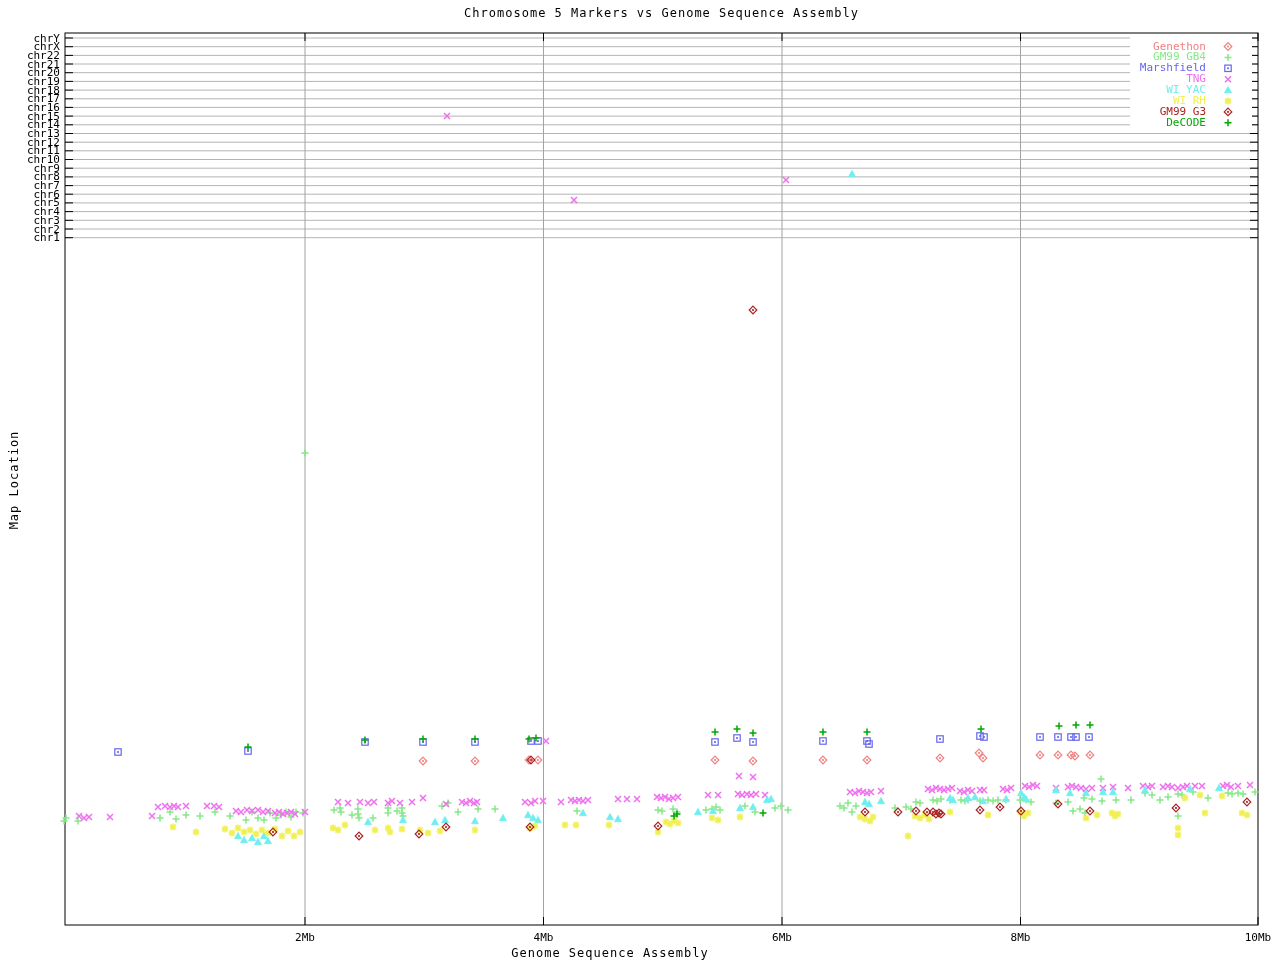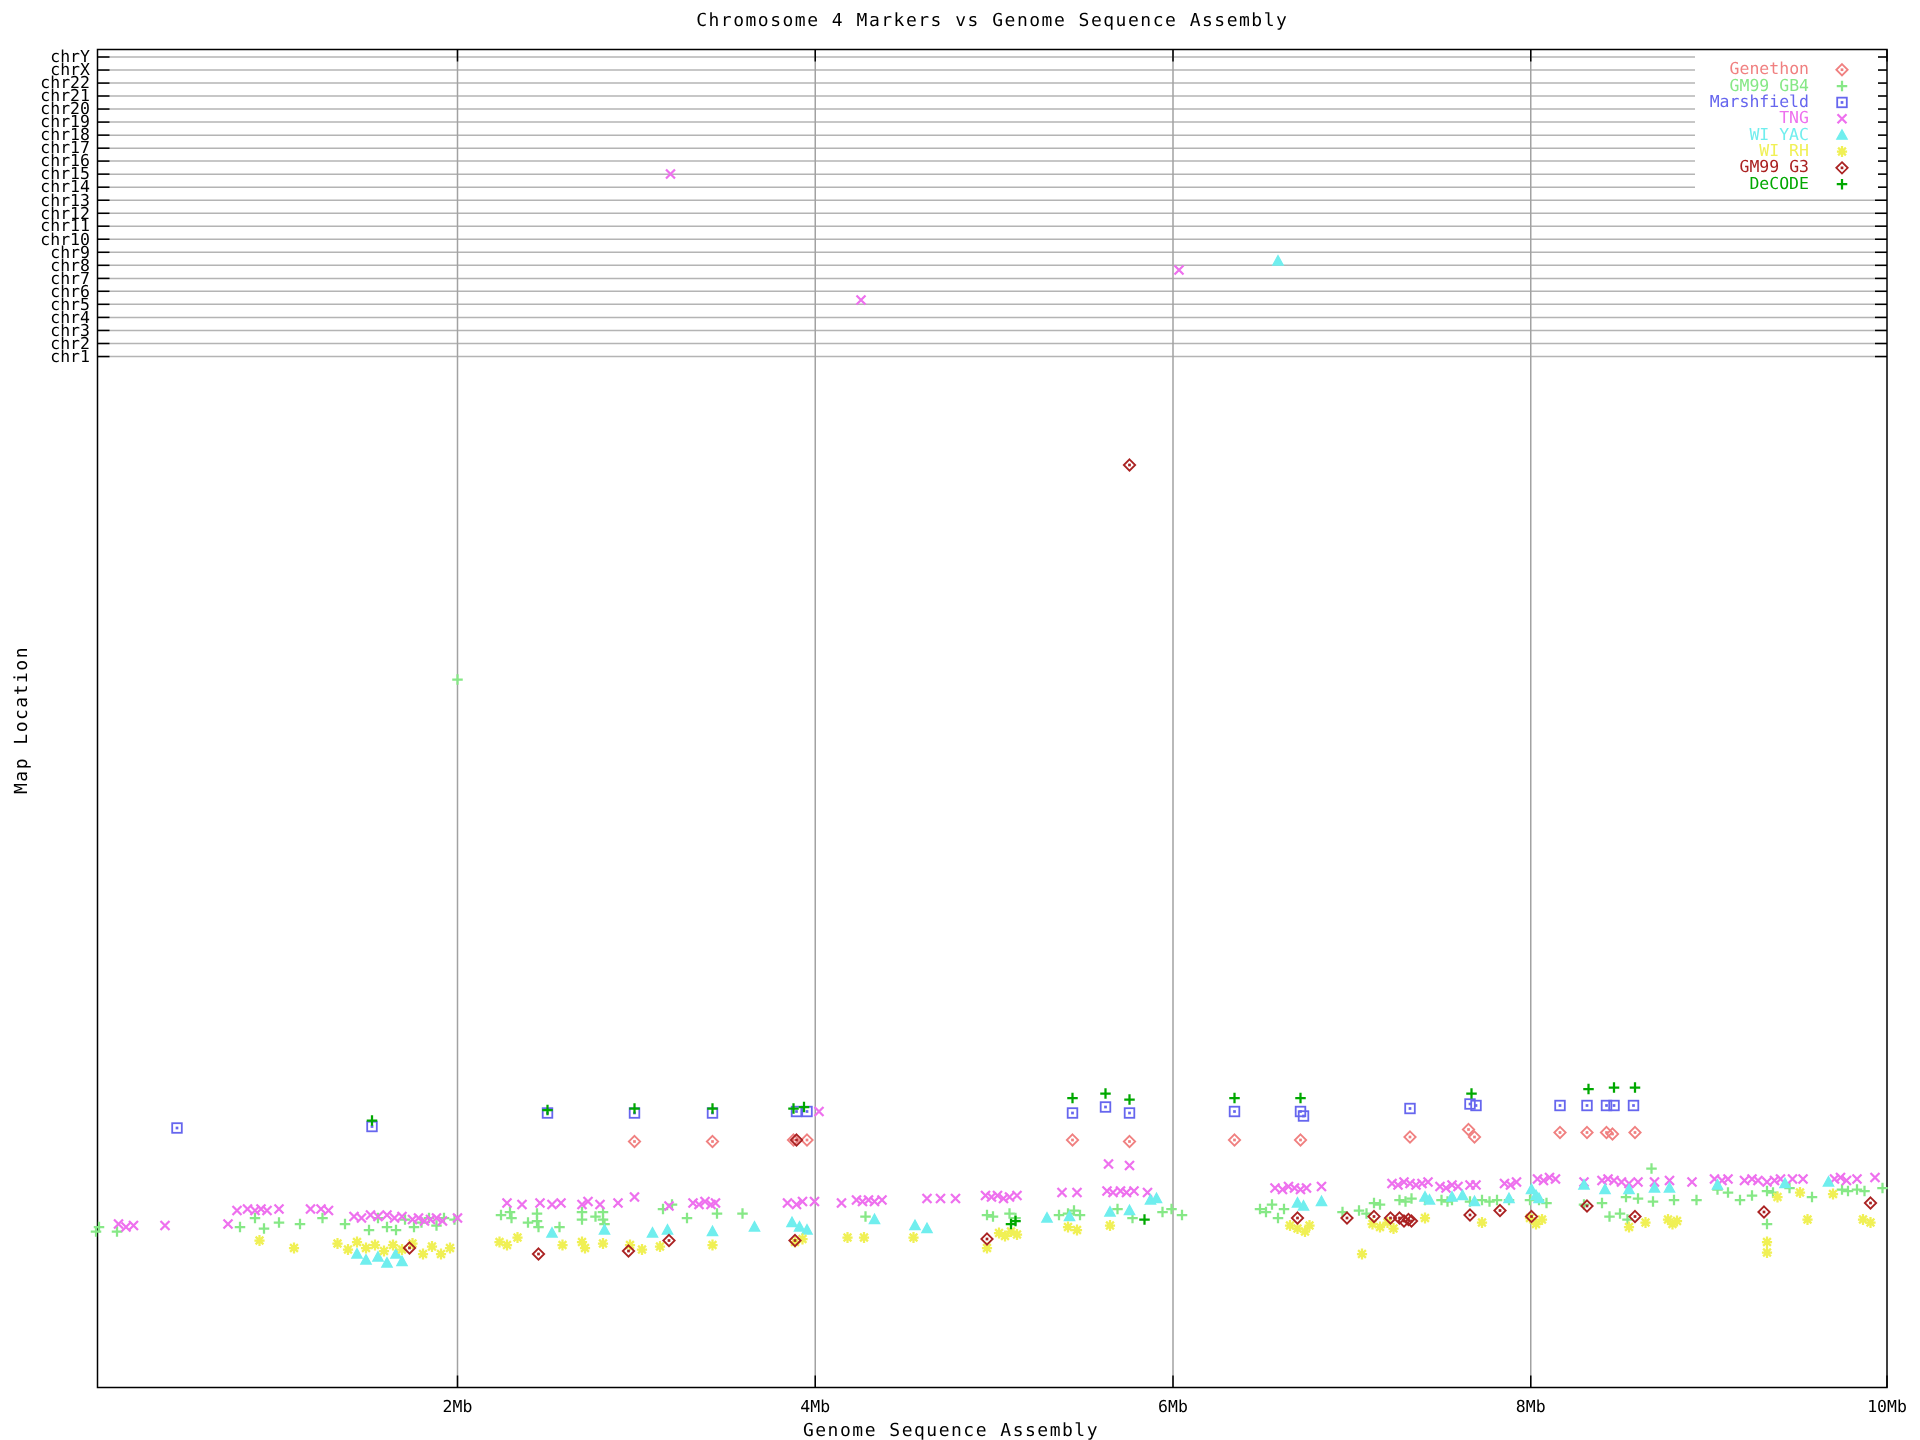--- a/index.html
+++ b/index.html
@@ -1,20 +1,20 @@
 <!DOCTYPE html>
 <html><head>
 <meta charset="utf-8">
 <style>
   html,body{margin:0;padding:0;background:#fff;}
   .canvas{position:relative;width:1280px;height:960px;background:#ffffff;overflow:hidden;
           font-family:"DejaVu Sans Mono", monospace;color:#000;}
   .chart-title{position:absolute;left:65px;top:6px;width:1193px;text-align:center;
                font-size:12px;letter-spacing:1px;}
-  .x-label{position:absolute;left:0px;top:946px;width:1220px;text-align:center;font-size:12px;letter-spacing:1px;padding-left:24px;}
+  .x-label{position:absolute;left:0px;top:946px;width:1220px;text-align:center;font-size:12px;letter-spacing:1px;}
   .y-label{position:absolute;left:14px;top:480px;transform:translate(-50%,-50%) rotate(-90deg);
            font-size:12px;letter-spacing:1px;white-space:nowrap;}
   svg{position:absolute;left:0;top:0;}
   text{font-family:"DejaVu Sans Mono", monospace;}
 </style>
 </head>
 <body>
 
 <div class="canvas">
   <svg id="chart" width="1280" height="960">
@@ -1520,16 +1520,16 @@
           <path d="M-3.5 0 H3.5 M0 -3.5 V3.5" stroke="#00a800" stroke-width="1.5" fill="none"></path>
         </g>
         <g transform="translate(677,814)">
           <path d="M-3.5 0 H3.5 M0 -3.5 V3.5" stroke="#00a800" stroke-width="1.5" fill="none"></path>
         </g>
         <g transform="translate(763,813)">
           <path d="M-3.5 0 H3.5 M0 -3.5 V3.5" stroke="#00a800" stroke-width="1.5" fill="none"></path>
         </g>
       </g>
     </svg>
-  <div class="chart-title">Chromosome 4 Markers vs Genome Sequence Assembly</div>
+  <div class="chart-title">Chromosome 5 Markers vs Genome Sequence Assembly</div>
   <div class="x-label">Genome Sequence Assembly</div>
   <div class="y-label">Map Location</div>
 </div>
 
 </body></html>

